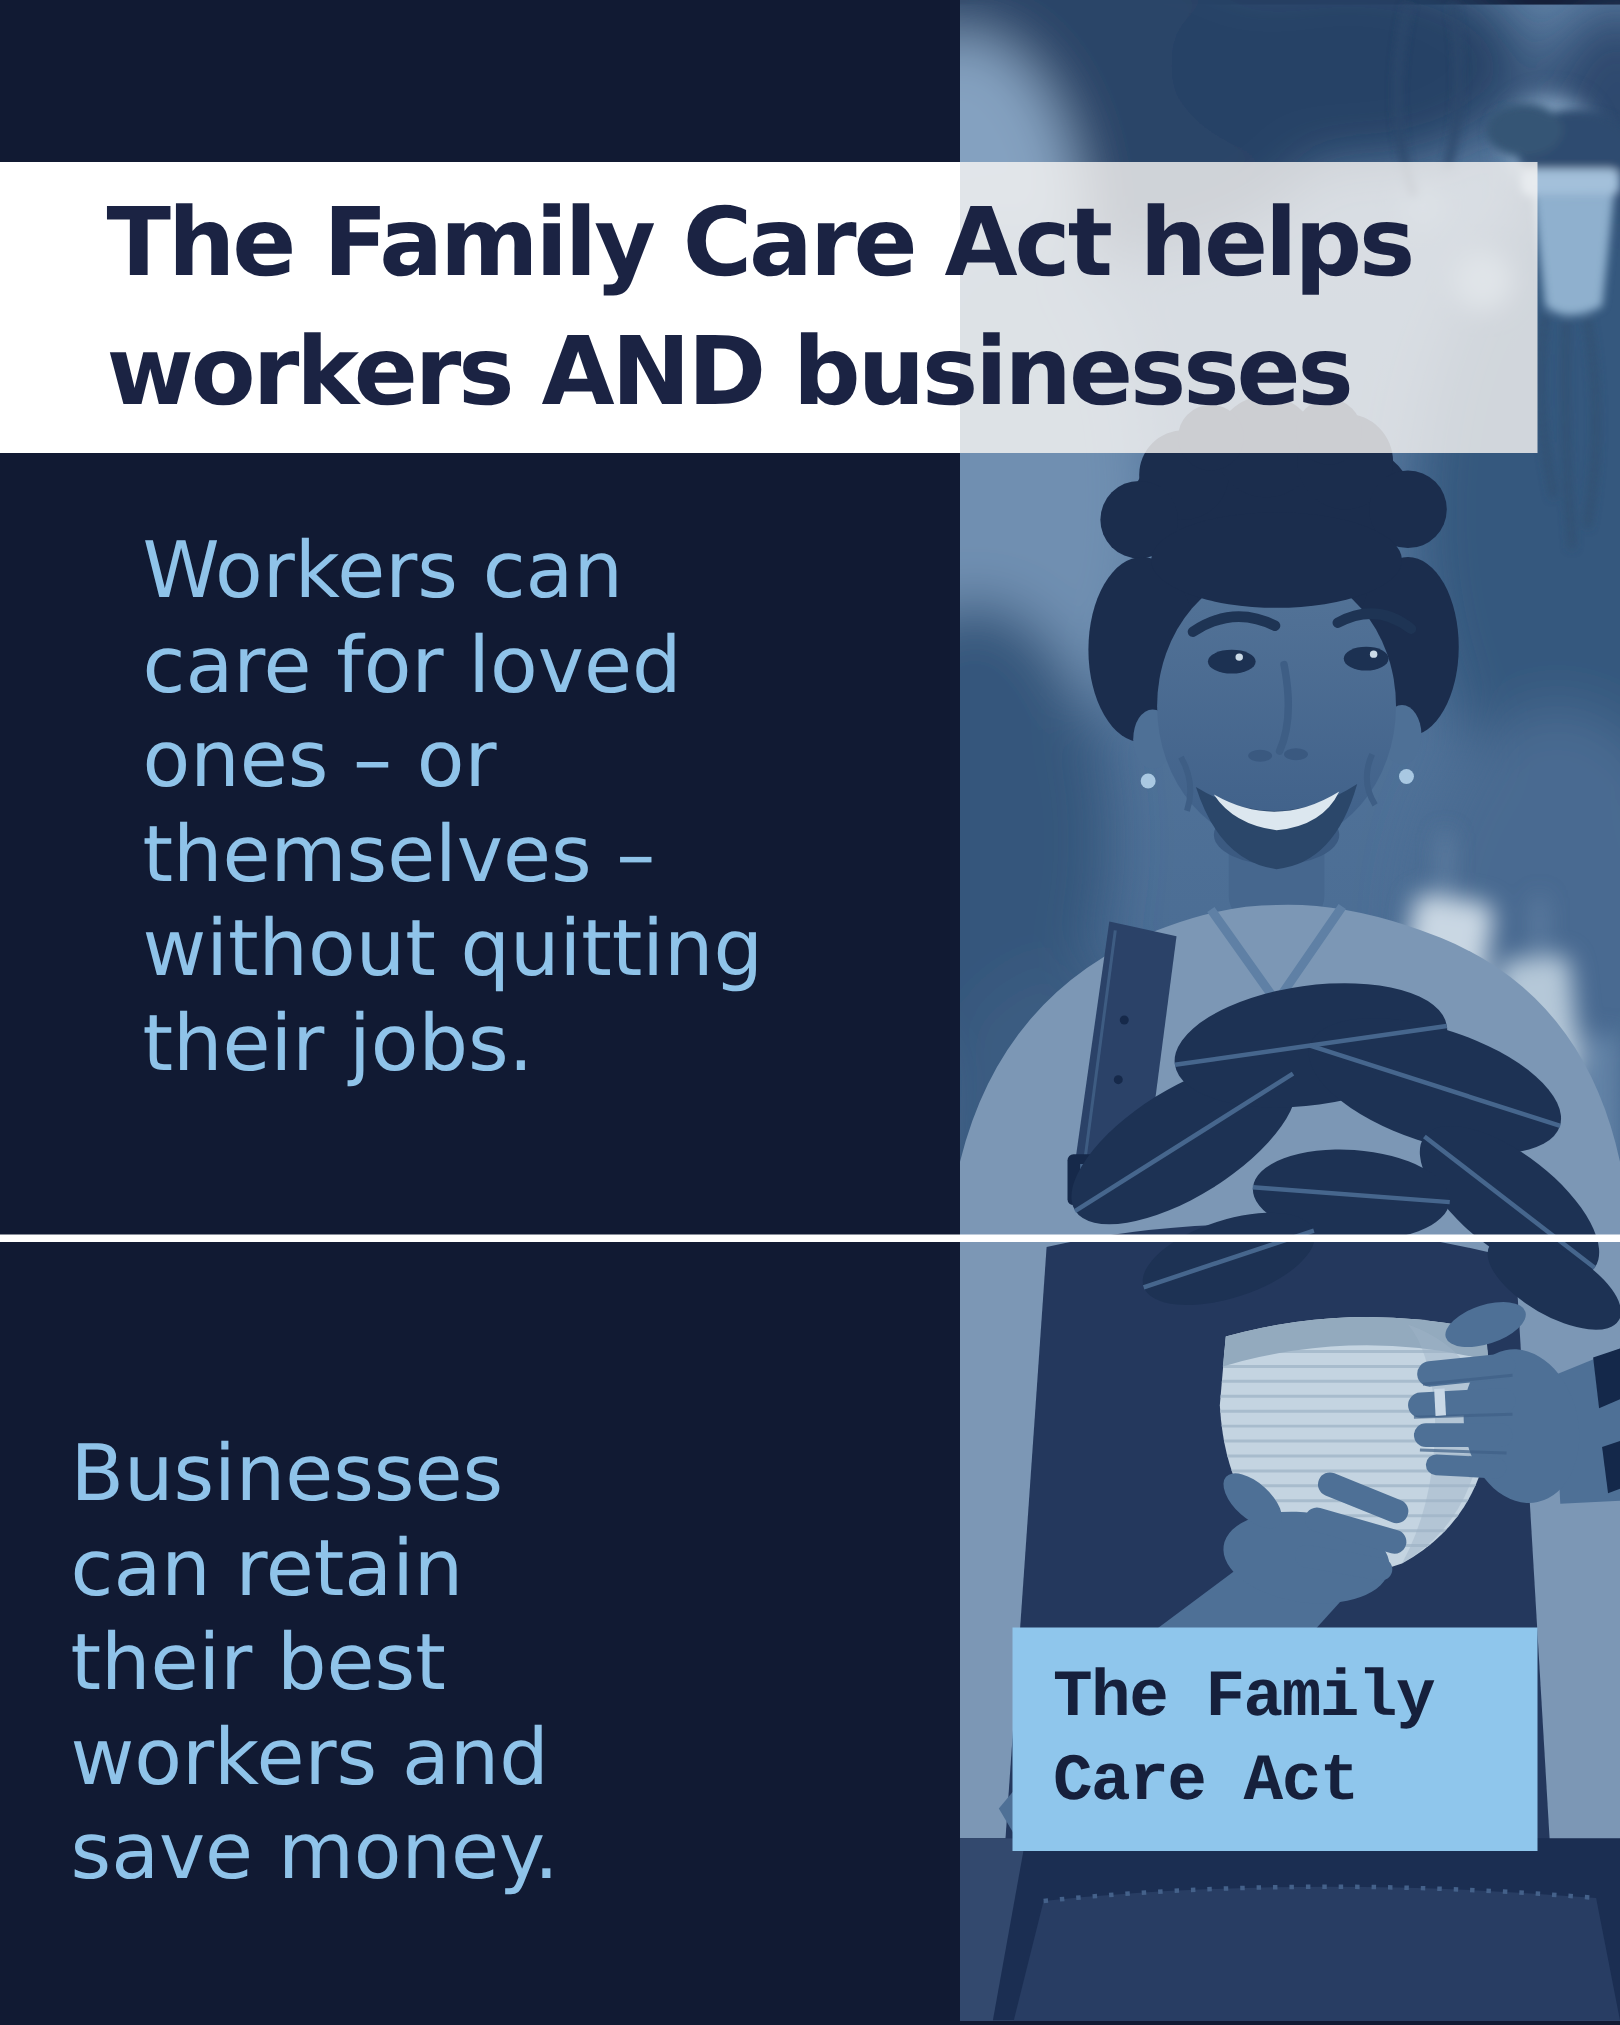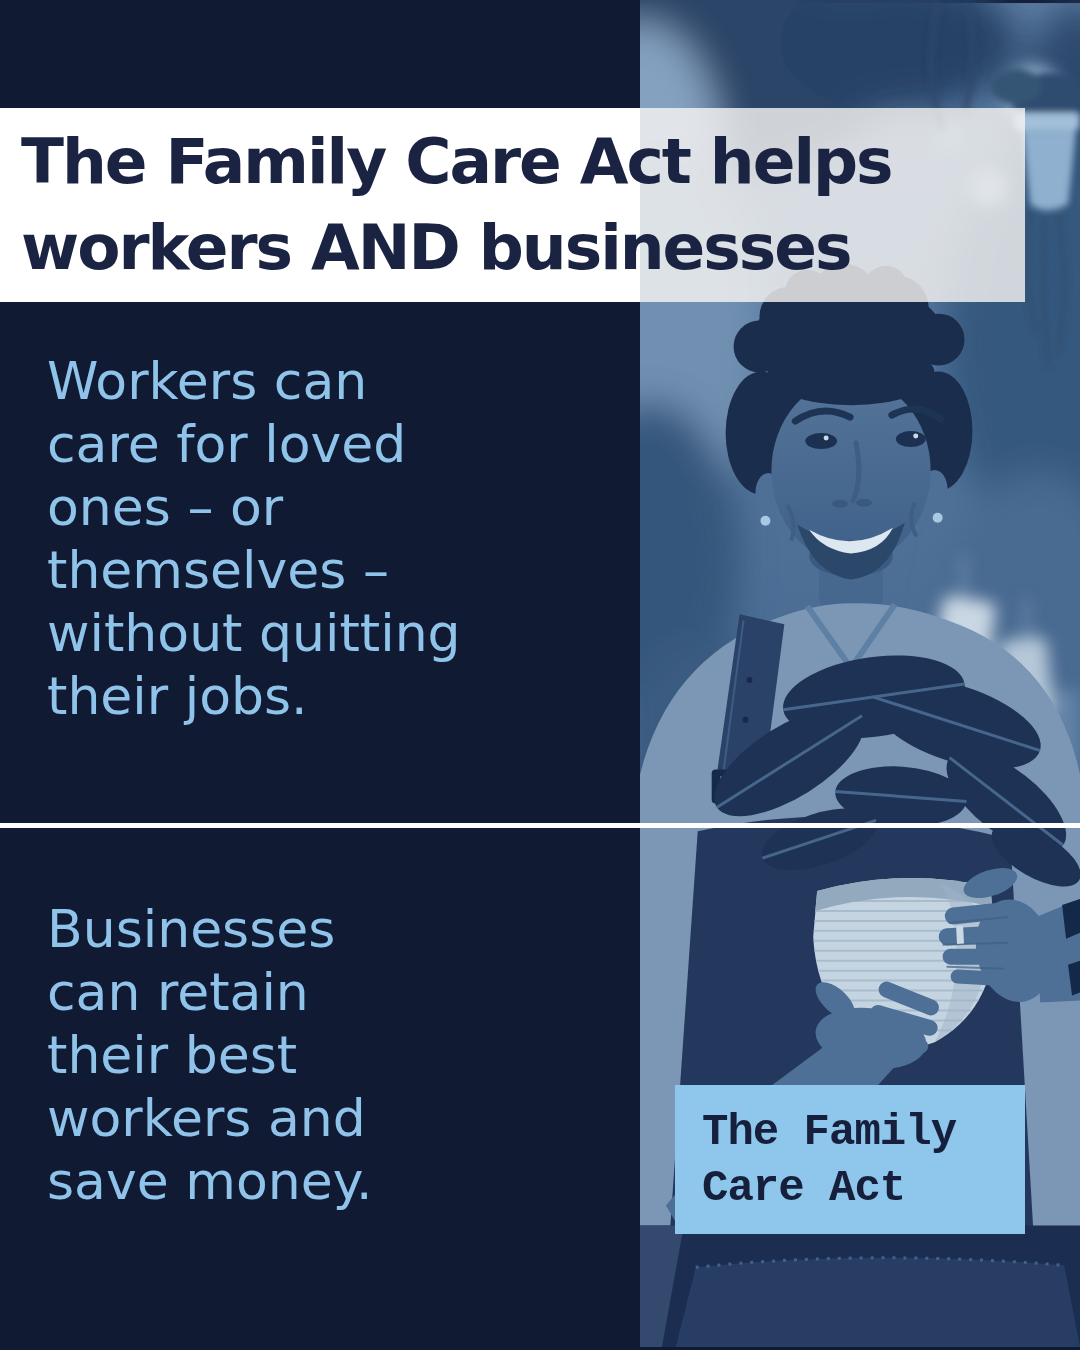--- a/index.html
+++ b/index.html
@@ -21,31 +21,31 @@
   .banner-solid{
     position:absolute;left:0;top:108px;width:640px;height:194px;
     background:var(--banner-white);z-index:2;
   }
   .banner-overlay{
     position:absolute;left:640px;top:108px;width:385px;height:194px;
     background:rgba(249,246,244,0.80);z-index:2;
   }
   .headline{
     position:absolute;left:0;top:108px;width:1025px;height:194px;z-index:3;
-    display:flex;align-items:center;padding-left:21px;
+    display:flex;align-items:center;padding-left:71px;
     font-size:63px;line-height:86px;font-weight:bold;letter-spacing:-2px;
     color:var(--headline-text);
   }
   .para{
     position:absolute;left:47px;z-index:2;
     font-size:52px;line-height:63px;font-weight:normal;
     color:var(--body-text-blue);letter-spacing:0;
   }
-  .para-workers{top:350px;width:570px;}
-  .para-businesses{top:898px;width:570px;}
+  .para-workers{top:350px;width:570px;margin-left:48px;}
+  .para-businesses{top:952px;width:570px;}
   .divider{
     position:absolute;left:0;top:823px;width:1080px;height:5px;
     background:var(--banner-white);z-index:4;
   }
   .badge{
     position:absolute;left:675px;top:1085px;width:350px;height:149px;z-index:4;
     background:var(--badge-bg);
     display:flex;align-items:center;padding-left:27px;
   }
   .badge-label{

